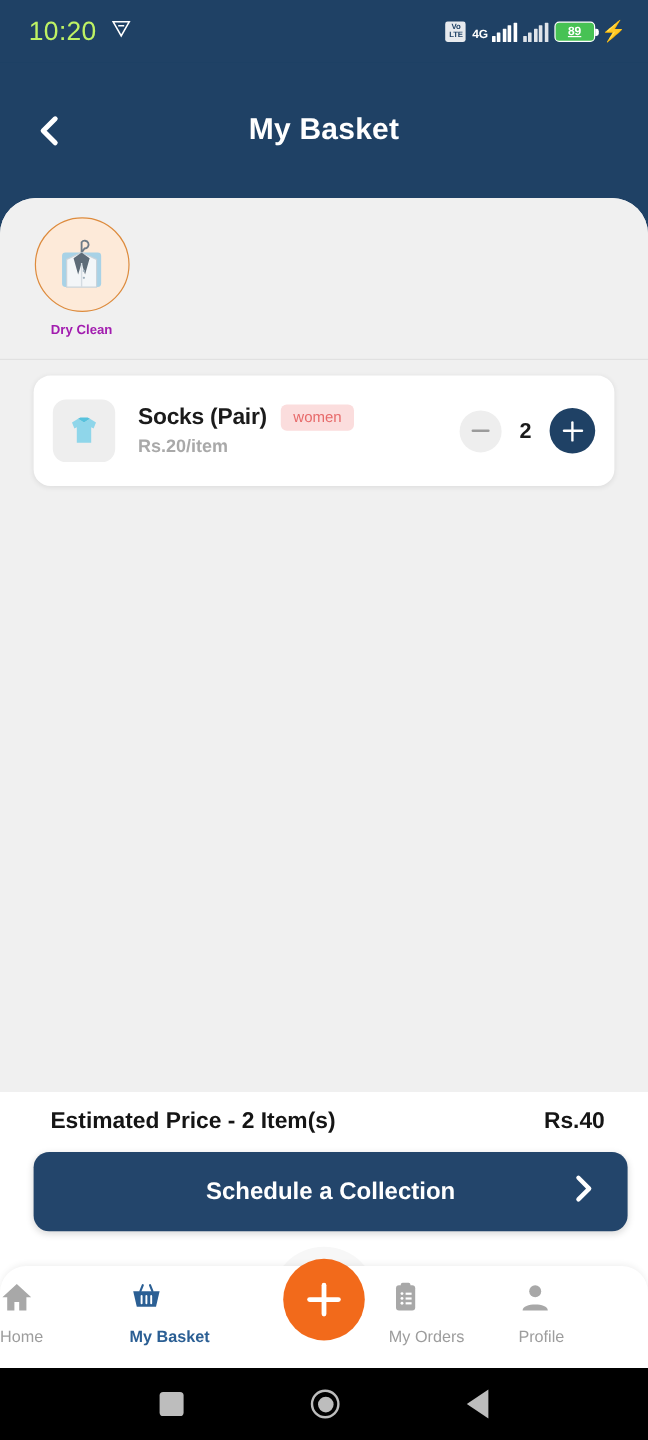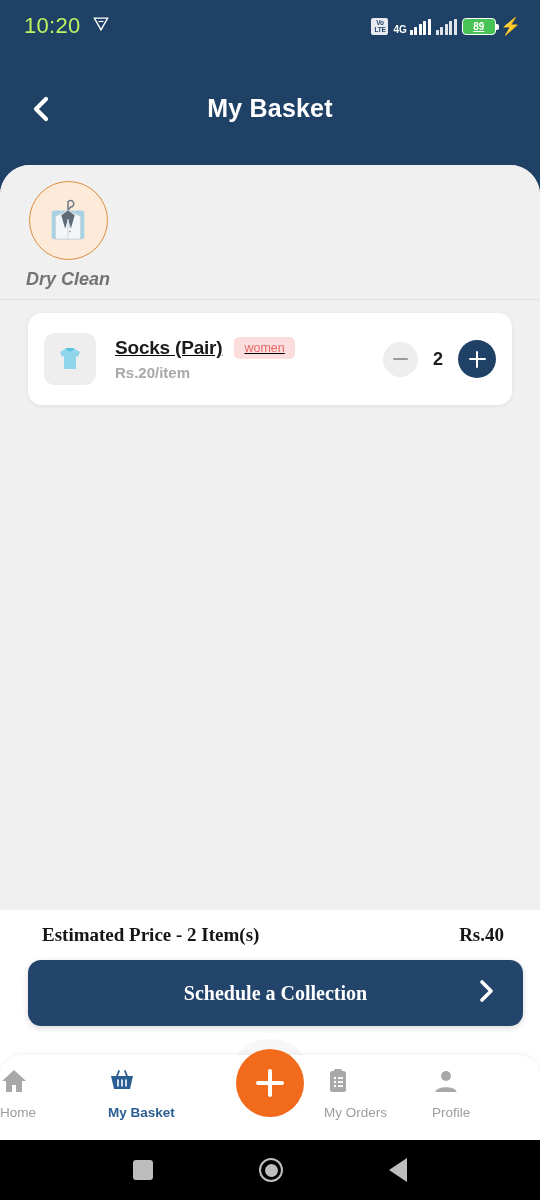--- a/index.html
+++ b/index.html
@@ -68,34 +68,34 @@
   .cat-row {
     height: 135px; display: flex; align-items: flex-start; padding: 16px 0 0 22px;
     border-bottom: 1px solid #e1e1e1; background: #f0f0f0;
   }
   .cat { width: 92px; display: flex; flex-direction: column; align-items: center; cursor: pointer; }
   .cat-circle {
     width: 79px; height: 79px; border-radius: 50%;
     background: #fdead9; border: 1.5px solid #dd8b3d;
     display: flex; align-items: center; justify-content: center;
   }
-  .cat-label { margin-top: 9px; font-size: 18px; font-weight: 700; color: #737373; font-style: italic; }
+  .cat-label { margin-top: 9px; font-size: 11px; font-weight: 700; color: #a21caf; }
 
   .list { padding: 13px 28px 0 28px; }
   .item-card {
     background: #fff; border-radius: 14px; height: 92px;
     display: flex; align-items: center; padding: 0 16px 0 16px;
     box-shadow: 0 1px 4px rgba(0,0,0,.07);
   }
   .thumb {
     width: 52px; height: 52px; border-radius: 11px; background: #eeeeee;
     display: flex; align-items: center; justify-content: center; flex: none;
   }
   .item-info { flex: 1; margin-left: 19px; }
-  .item-top { display: flex; align-items: center; gap: 12px; text-decoration: underline; }
+  .item-top { display: flex; align-items: center; gap: 12px; }
   .item-name { font-size: 19px; font-weight: 600; color: #1b1b1b; letter-spacing: -.2px; }
   .badge {
     background: #fbdddd; color: #e76a6a; font-size: 12.5px;
     padding: 4px 10px; border-radius: 5px;
   }
   .item-price { margin-top: 5px; font-size: 15px; font-weight: 600; color: #a9a9a9; }
   .stepper { display: flex; align-items: center; gap: 0; flex: none; }
   .btn-minus {
     width: 35px; height: 35px; border-radius: 50%; background: #eeeeee;
     display: flex; align-items: center; justify-content: center; cursor: pointer;
@@ -110,21 +110,20 @@
   .btn-plus::before, .btn-plus::after {
     content:""; position:absolute; background:#fff; border-radius:2px;
   }
   .btn-plus::before { width: 17px; height: 2.8px; }
   .btn-plus::after { width: 2.8px; height: 17px; }
 
   
   .footer {
     position: absolute; top: 910px; left: 0; width: 540px; height: 145px;
     background: #fff;
-    font-family: Liberation Serif, serif;
   }
   .price-row {
     display: flex; align-items: center; justify-content: space-between;
     padding: 14px 36px 0 42px;
   }
   .price-label { font-size: 19px; font-weight: 700; color: #151515; }
   .price-value { font-size: 19px; font-weight: 700; color: #151515; }
   .cta {
     margin: 14px 17px 0 28px; height: 66px; background: #23456b;
     border-radius: 13px; display: flex; align-items: center; justify-content: center;

